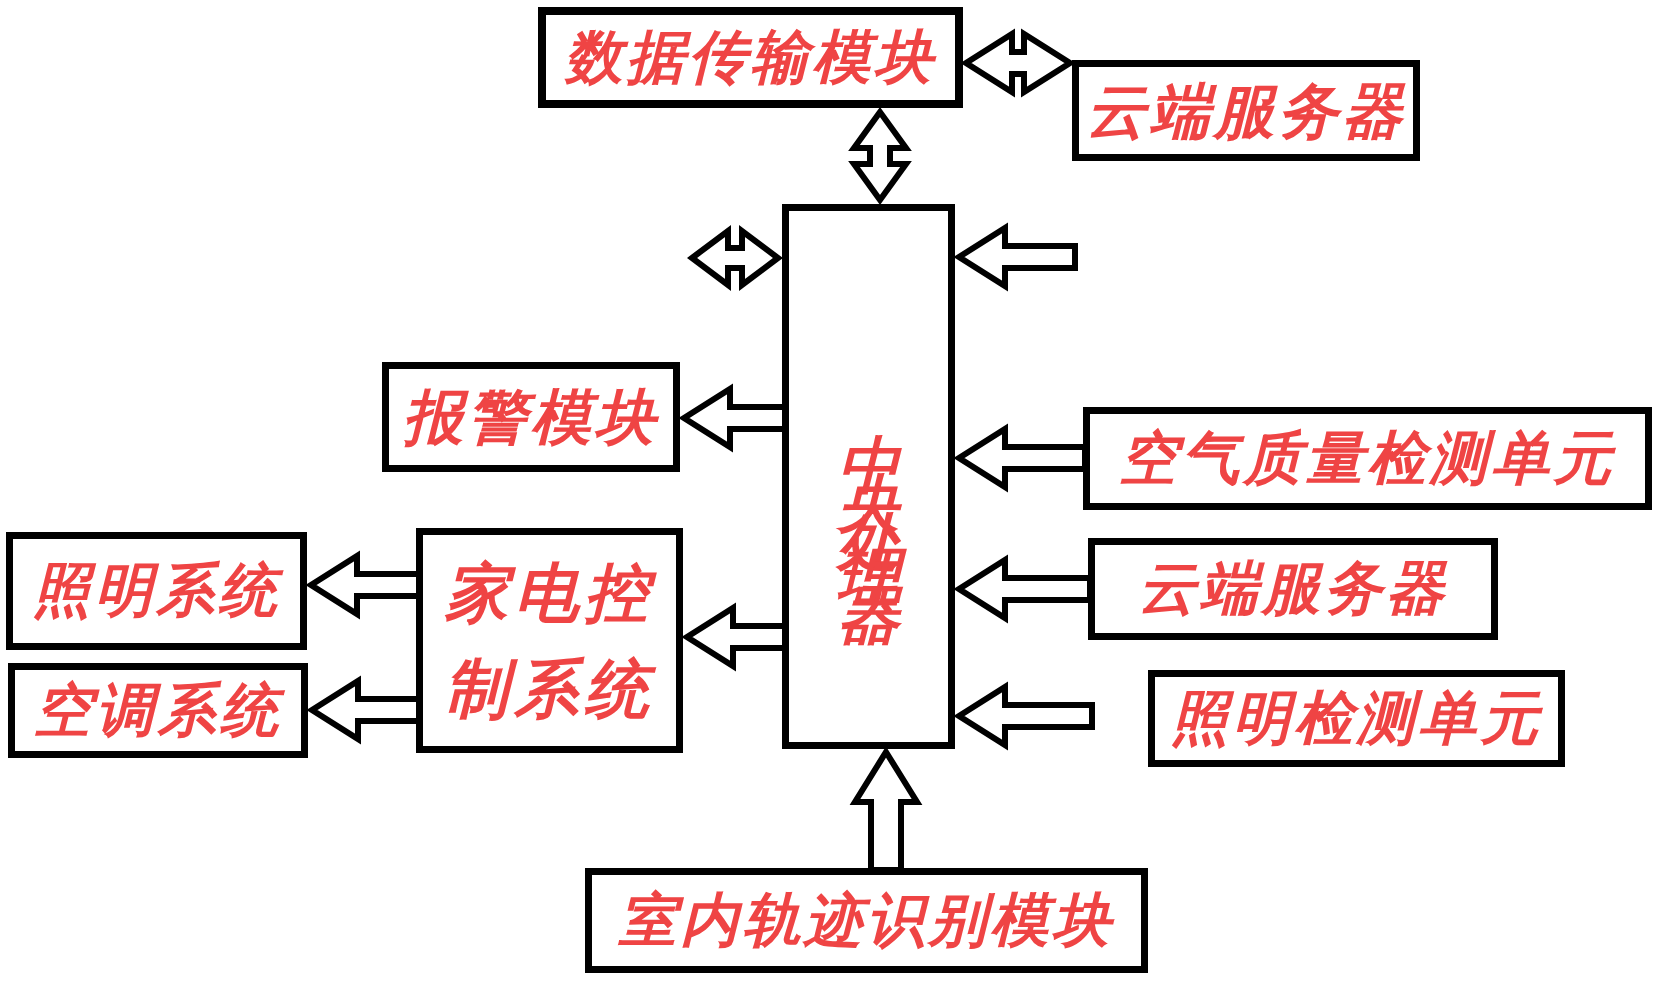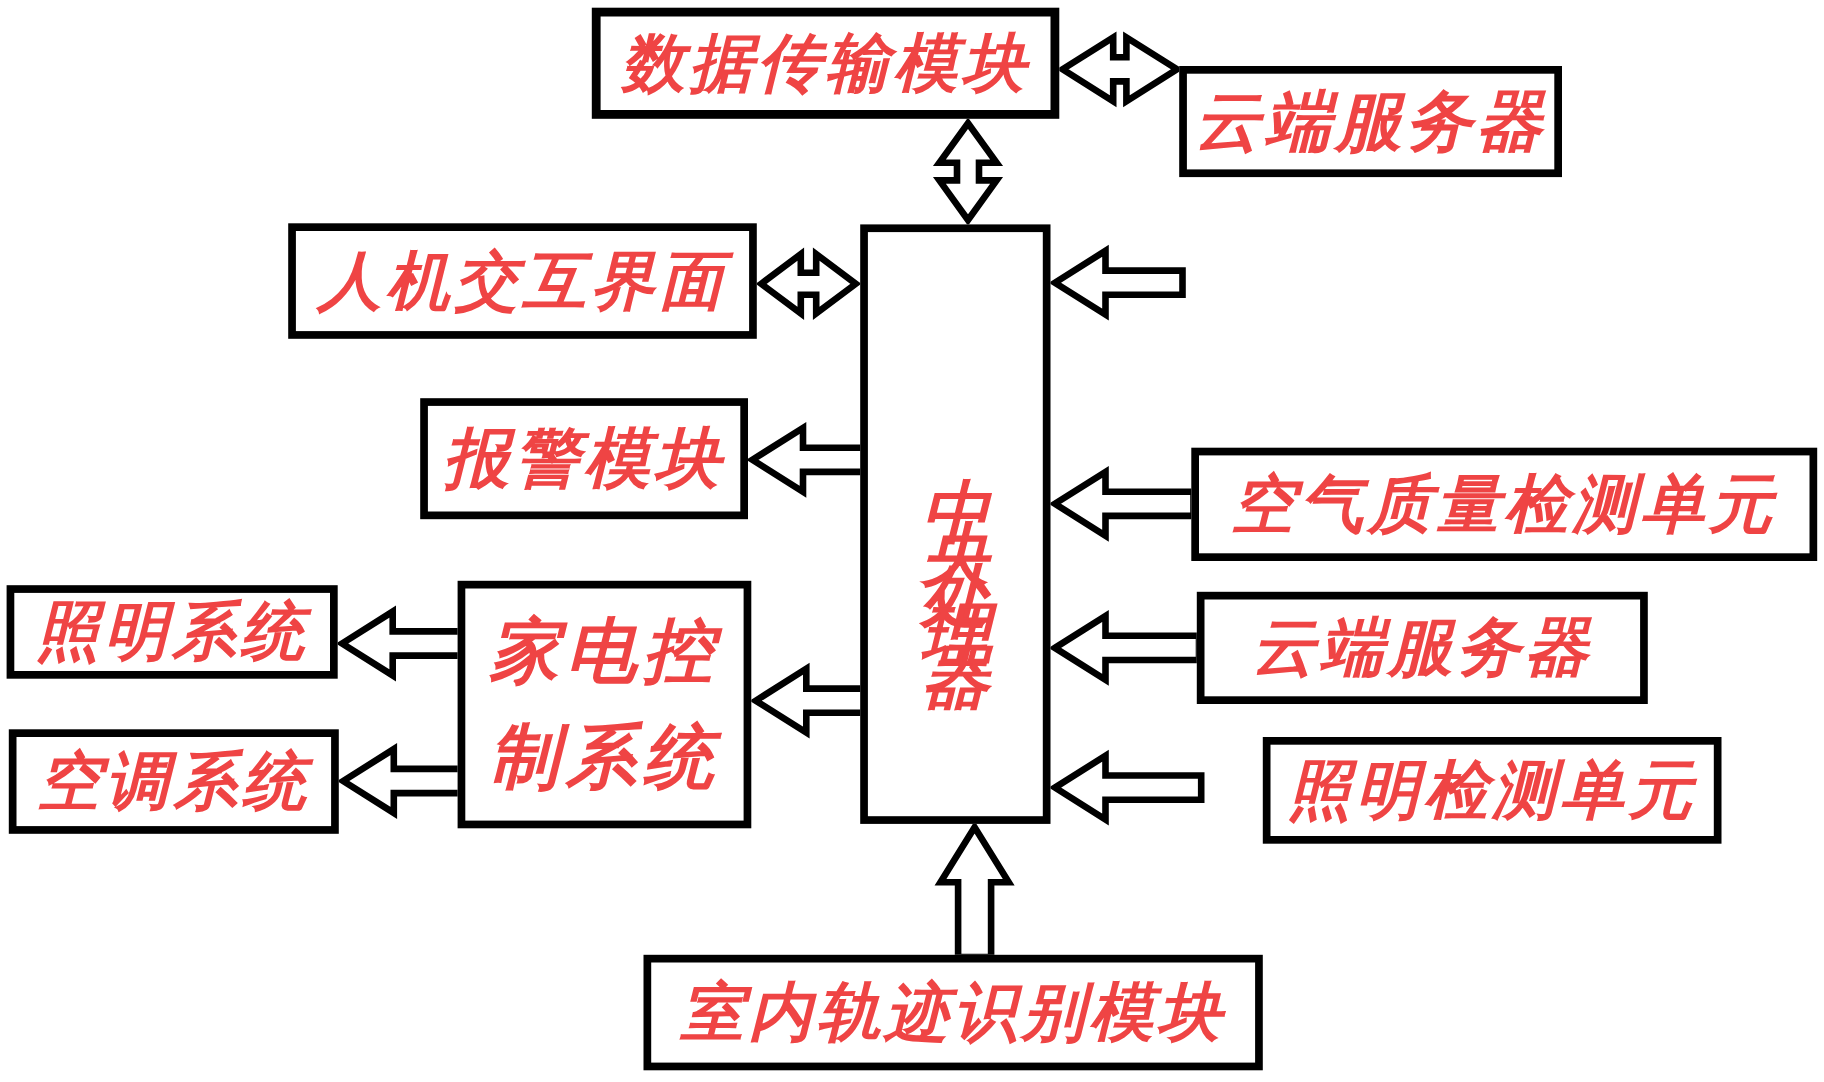--- a/index.html
+++ b/index.html
@@ -88,27 +88,26 @@
 
     <polygon points="959,716 1005,687 1005,705 1092,705 1092,727 1005,727 1005,745"></polygon>
 
     <polygon points="886,752 917,802 901,802 901,870 871,870 871,802 855,802"></polygon>
   </svg>
 
   <div class="node" style="left:538px; top:7px; width:425px; height:101px; font-size:58px; border-width:8px;">数据传输模块</div>
 
   <div class="node" style="left:1072px; top:12px; width:348px; height:101px; font-size:60px;margin-top:48px;">云端服务器</div>
 
-  <div class="node" style="left:262px; top:203px; width:426px; height:105px; font-size:58px;">人机交互界面</div>
 
   <div class="node multiline" style="left:416px; top:528px; width:267px; height:225px; font-size:64px;">家电控制系统</div>
 
   <div class="node" style="left:382px; top:362px; width:298px; height:110px; font-size:60px;">报警模块</div>
 
-  <div class="node" style="left:6px; top:532px; width:301px; height:85px; font-size:58px;">照明系统</div>
+  <div class="node" style="left:6px; top:532px; width:301px; height:118px; font-size:58px;">照明系统</div>
 
   <div class="node" style="left:8px; top:663px; width:300px; height:95px; font-size:58px;">空调系统</div>
 
   <div class="node vertical" style="left:782px; top:204px; width:173px; height:545px; font-size:62px;">中央处理器</div>
 
 
   <div class="node" style="left:1083px; top:407px; width:569px; height:103px; font-size:58px;">空气质量检测单元</div>
 
   <div class="node" style="left:1088px; top:538px; width:410px; height:102px; font-size:58px;">云端服务器</div>
 

